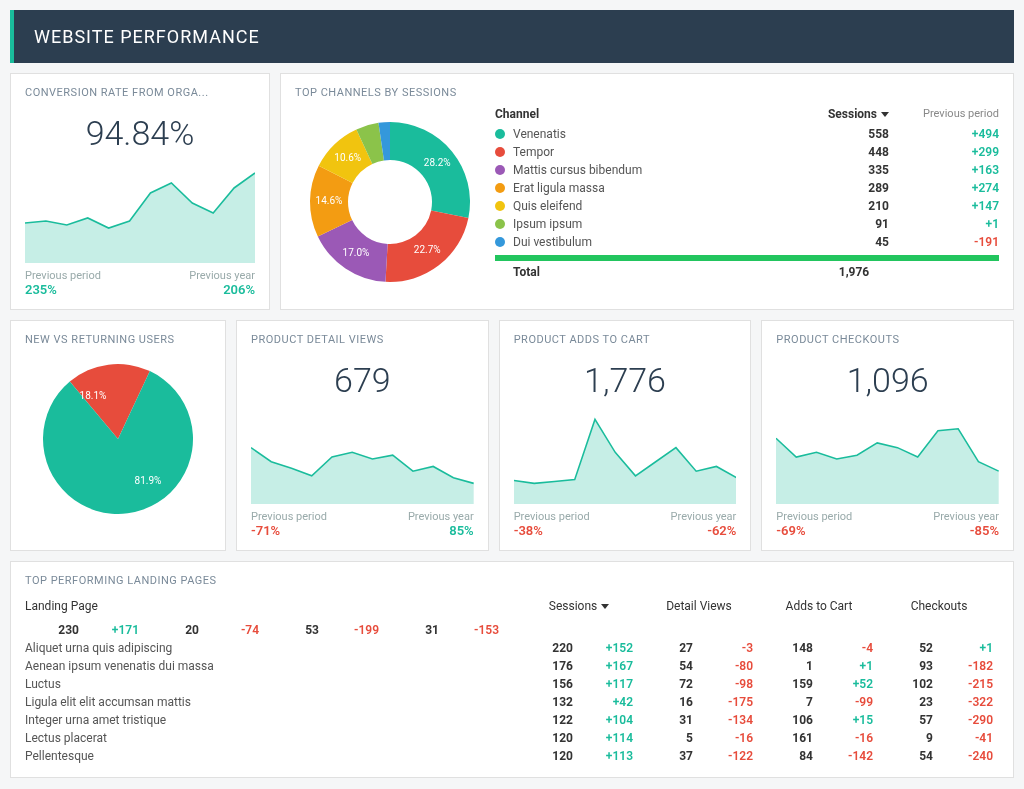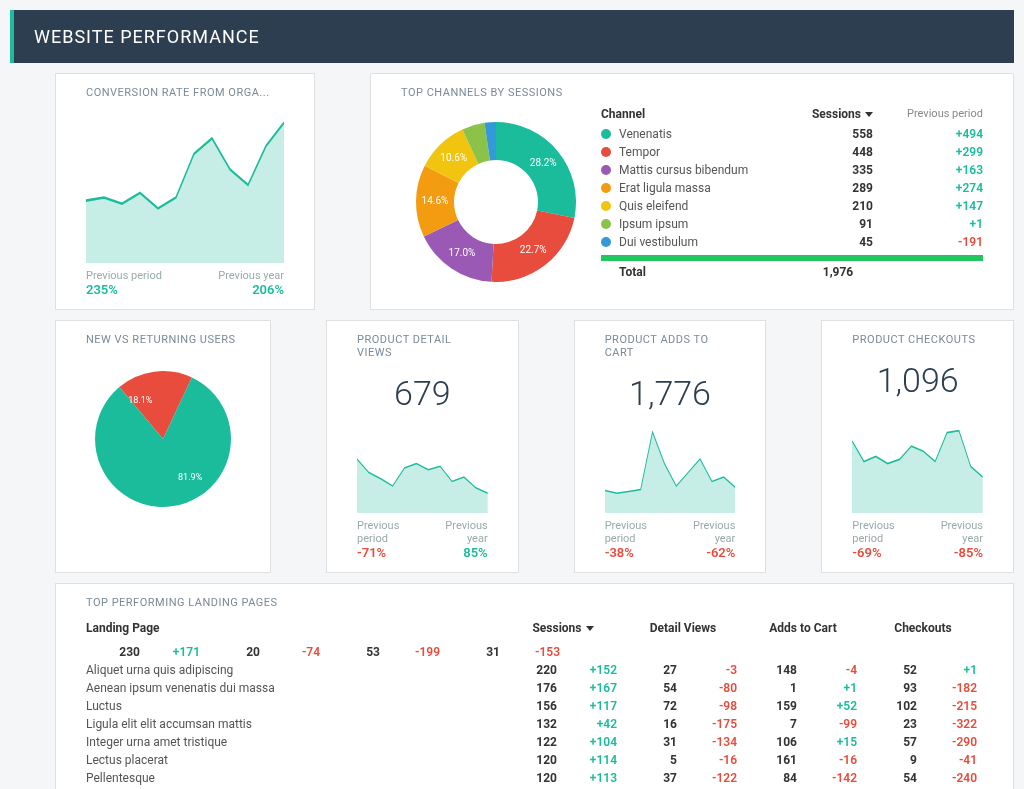--- a/index.html
+++ b/index.html
@@ -1,19 +1,19 @@
 <!DOCTYPE html>
 <html><head>
 <meta charset="utf-8">
 <style>
 * { box-sizing: border-box; margin: 0; padding: 0; }
 body { font-family: -apple-system, BlinkMacSystemFont, "Segoe UI", Roboto, sans-serif; background: #f5f6f7; color: #333; font-size: 13px; padding: 10px; width: 1024px; }
 .banner { background: #2c3e50; color: #fff; padding: 16px 20px; font-size: 18px; letter-spacing: 1px; border-left: 4px solid #1abc9c; margin-bottom: 10px; }
 .row { display: flex; gap: 10px; margin-bottom: 10px; }
-.card { background: #fff; border: 1px solid #e0e0e0; padding: 12px 30px; display: flex; flex-direction: column; margin-left: 45px; }
+.card { background: #fff; border: 1px solid #e0e0e0; padding: 12px 14px; display: flex; flex-direction: column; }
 .card-title { font-size: 11px; letter-spacing: 0.5px; color: #7a8a99; text-transform: uppercase; margin-bottom: 8px; }
 .bignum { font-size: 34px; font-weight: 300; color: #2c3e50; text-align: center; margin: 6px 0 10px; }
 .sparkwrap { flex: 1; position: relative; min-height: 90px; }
 .footrow { display: flex; justify-content: space-between; font-size: 11px; color: #9aa; margin-top: 6px; }
 .footrow .lbl { display:block; }
 .footrow .val { font-weight: 600; font-size: 13px; }
 .pos { color: #1abc9c; }
 .neg { color: #e74c3c; }
 .donut-layout { display: flex; gap: 10px; align-items: flex-start; }
 .chan-table { flex: 1; font-size: 12px; }
@@ -24,21 +24,21 @@
 .chan-row { display: flex; align-items: center; padding: 2px 0; }
 .chan-row .dot { width: 10px; height: 10px; border-radius: 50%; margin-right: 8px; }
 .chan-row .c1 { flex: 1; color: #555; }
 .chan-row .c2 { width: 70px; text-align: right; font-weight: 700; }
 .chan-row .c3 { width: 110px; text-align: right; font-weight: 600; }
 .chan-total { display: flex; border-top: 6px solid #22c55e; margin-top: 4px; padding-top: 4px; font-weight: 700; }
 .chan-total .c1 { flex: 1; padding-left: 18px; }
 .chan-total .c2 { width: 70px; text-align: center; }
 .chan-total .c3 { width: 110px; }
 .lp-table { width: 100%; font-size: 12px; }
-.lp-head { display: flex; font-weight: 700; padding: 4px 0 8px; justify-content: space-between; }
+.lp-head { display: flex; font-weight: 400; padding: 4px 0 8px; justify-content: space-between; }
 .lp-head .h0 { flex: 1; }
 .lp-head .hc { width: 120px; text-align: center; }
 .lp-row { display: flex; padding: 2px 0; }
 .lp-row .h0 { flex: 1; color: #555; }
 .lp-row .cellpair { width: 120px; display: flex; }
 .lp-row .cellpair .v { width: 50%; text-align: right; font-weight: 700; padding-right: 6px; }
 .lp-row .cellpair .d { width: 50%; text-align: right; font-weight: 600; padding-right: 6px; }
 .chev-icon { display:inline-block; width:0; height:0; border-left:4px solid transparent; border-right:4px solid transparent; border-top:5px solid #333; margin-left:4px; vertical-align:middle; }
 svg.spark { width: 100%; height: 100%; }
 .pie-lbl { font-size: 10px; fill: #fff; text-anchor: middle; }
@@ -47,20 +47,21 @@
 <body>
 
 <div class="banner">
   <span>WEBSITE PERFORMANCE</span>
 </div>
 
 <div class="row">
 
   <div class="card" style="width:260px">
     <div class="card-title">CONVERSION RATE FROM ORGA...</div>
+    <div class="bignum">94.84%</div>
     <div class="sparkwrap">
       <svg class="spark" viewBox="0 0 220 90" preserveAspectRatio="none" id="spark-conv">
           <path d="M0,54 L20,52.2 L40,55.8 L59.99999999999999,49.5 L80,58.5 L100,52.2 L119.99999999999999,27.000000000000007 L140,18 L160,36 L180,45 L200,22.5 L220,9 L220,90 L0,90 Z" fill="#1abc9c" fill-opacity="0.25"></path>
           <path d="M0,54 L20,52.2 L40,55.8 L59.99999999999999,49.5 L80,58.5 L100,52.2 L119.99999999999999,27.000000000000007 L140,18 L160,36 L180,45 L200,22.5 L220,9" fill="none" stroke="#1abc9c" stroke-width="1.5"></path>
         </svg>
     </div>
     <div class="footrow">
       <div>
         <span class="lbl">Previous period</span>
         <span class="val pos">235%</span>

